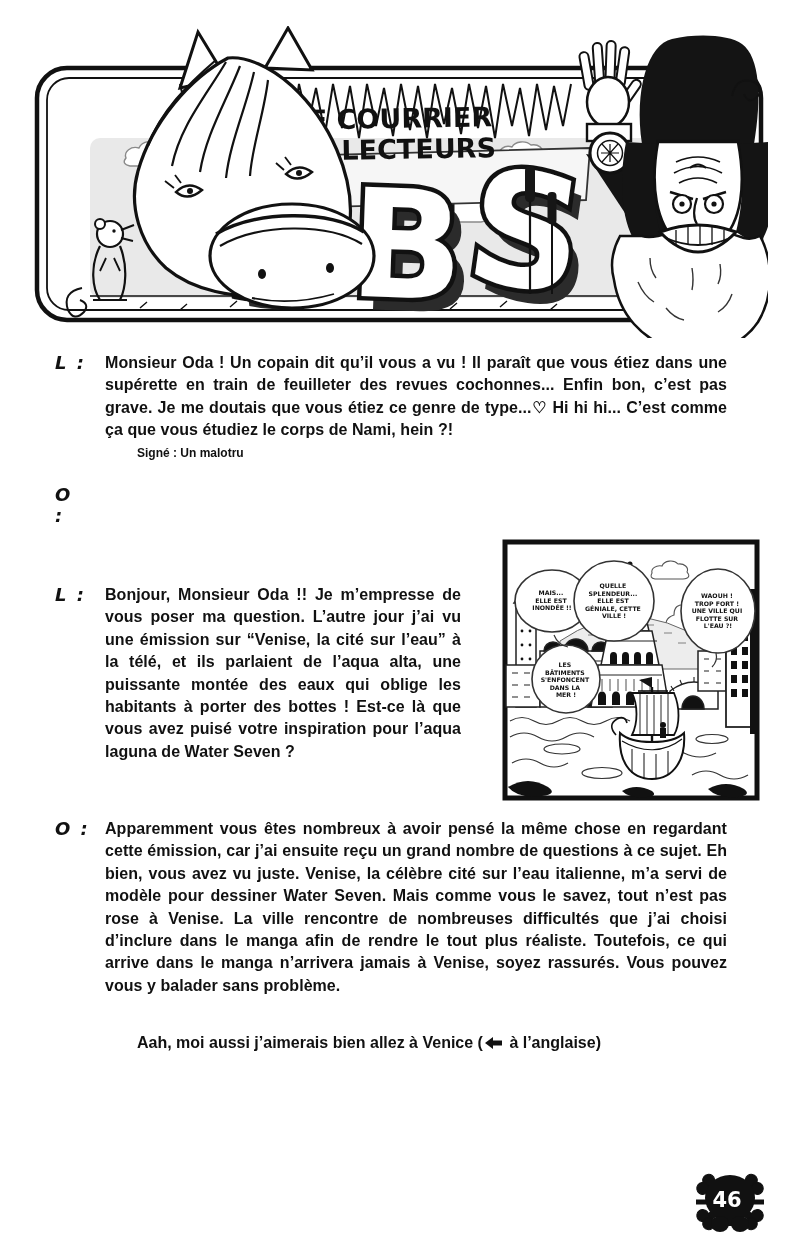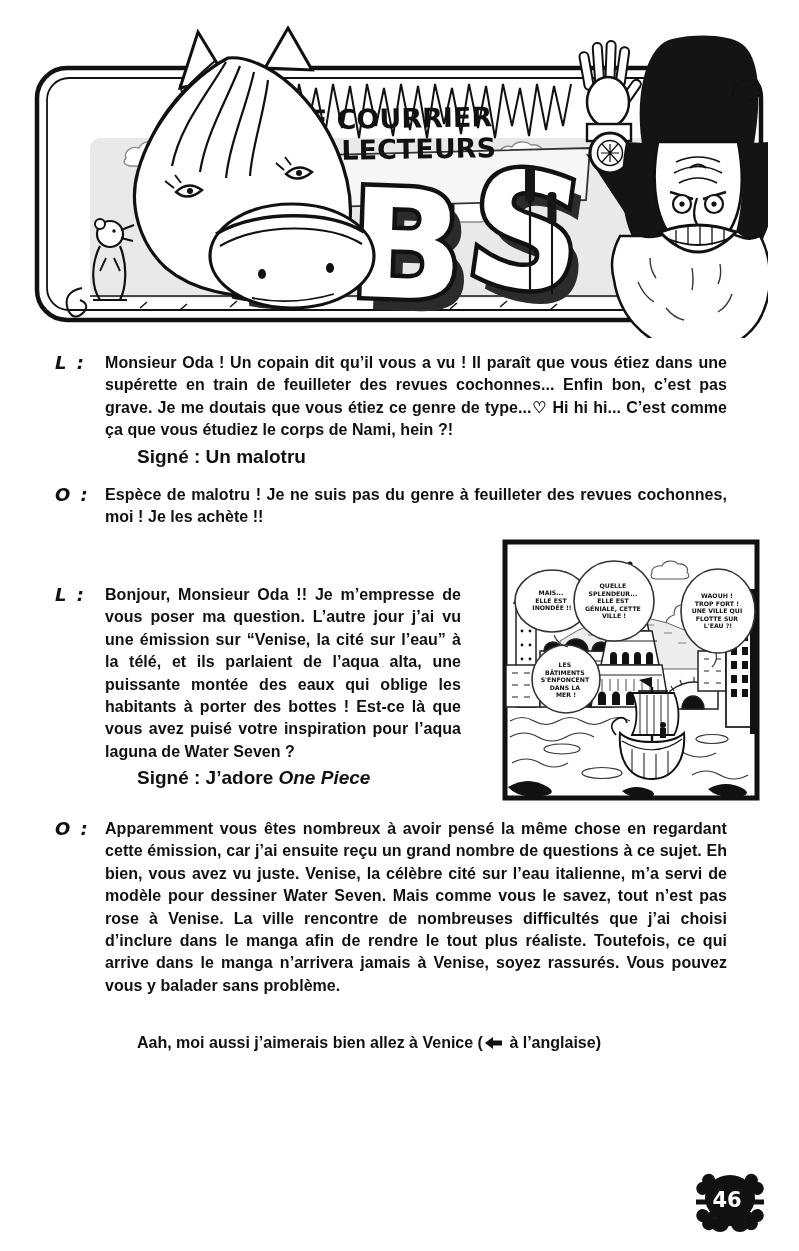--- a/index.html
+++ b/index.html
@@ -14,21 +14,21 @@
     position:absolute;left:0;top:0;
     font-size:18px;font-weight:700;font-style:italic;letter-spacing:2px;
     font-family:"DejaVu Sans",sans-serif;
   }
   .qtext{
     margin-left:50px;text-align:justify;
     font-size:16px;line-height:22.4px;font-weight:700;letter-spacing:.05px;
   }
   .w-wide{width:622px;}
   .w-narrow{width:356px;}
-  .sig{margin-left:82px;margin-top:4px;font-size:19px;font-weight:700;}
+  .sig{margin-left:82px;margin-top:4px;font-size:12px;font-weight:700;}
   .sig .work{font-style:italic;}
   .closing{
     position:absolute;left:137px;top:1034px;width:640px;
     font-size:16px;font-weight:700;
   }
   .arrow-ico{display:inline-block;vertical-align:-1px;margin:0 2px;}
   .hdr-svg{position:absolute;left:30px;top:26px;}
   .panel-svg{position:absolute;left:502px;top:539px;}
   .skull-svg{position:absolute;left:692px;top:1162px;}
   svg text{user-select:none;}
@@ -187,27 +187,25 @@
   </svg>
 
   <div class="qa" style="top:352px;">
     <div class="speaker">L :</div>
     <div class="qtext w-wide">Monsieur Oda ! Un copain dit qu’il vous a vu ! Il paraît que vous étiez dans une supérette en train de feuilleter des revues cochonnes... Enfin bon, c’est pas grave. Je me doutais que vous étiez ce genre de type...♡ Hi hi hi... C’est comme ça que vous étudiez le corps de Nami, hein ?!</div>
     <div class="sig">Signé : Un malotru</div>
   </div>
 
   <div class="qa" style="top:484px;">
     <div class="speaker">O :</div>
-    <div class="qtext w-wide">Espèce de malotru ! Je ne suis pas du genre à feuilleter des revues cochonnes, moi ! Je les achète !!</div>
   </div>
 
   <div class="qa" style="top:584px;">
     <div class="speaker">L :</div>
     <div class="qtext w-narrow">Bonjour, Monsieur Oda !! Je m’empresse de vous poser ma question. L’autre jour j’ai vu une émission sur “Venise, la cité sur l’eau” à la télé, et ils parlaient de l’aqua alta, une puissante montée des eaux qui oblige les habitants à porter des bottes ! Est-ce là que vous avez puisé votre inspiration pour l’aqua laguna de Water Seven ?</div>
-    <div class="sig"><span>Signé : J’adore </span><span class="work">One Piece</span></div>
   </div>
 
   <div class="qa" style="top:818px;">
     <div class="speaker">O :</div>
     <div class="qtext w-wide">Apparemment vous êtes nombreux à avoir pensé la même chose en regardant cette émission, car j’ai ensuite reçu un grand nombre de questions à ce sujet. Eh bien, vous avez vu juste. Venise, la célèbre cité sur l’eau italienne, m’a servi de modèle pour dessiner Water Seven. Mais comme vous le savez, tout n’est pas rose à Venise. La ville rencontre de nombreuses difficultés que j’ai choisi d’inclure dans le manga afin de rendre le tout plus réaliste. Toutefois, ce qui arrive dans le manga n’arrivera jamais à Venise, soyez rassurés. Vous pouvez vous y balader sans problème.</div>
   </div>
 
   <div class="closing">
     <span>Aah, moi aussi j’aimerais bien allez à Venice (</span><svg class="arrow-ico" width="18" height="12" viewBox="0 0 18 12">
         <path d="M0,6 L8,0 L8,3.5 L17,3.5 L17,8.5 L8,8.5 L8,12 Z" fill="#111"></path>

